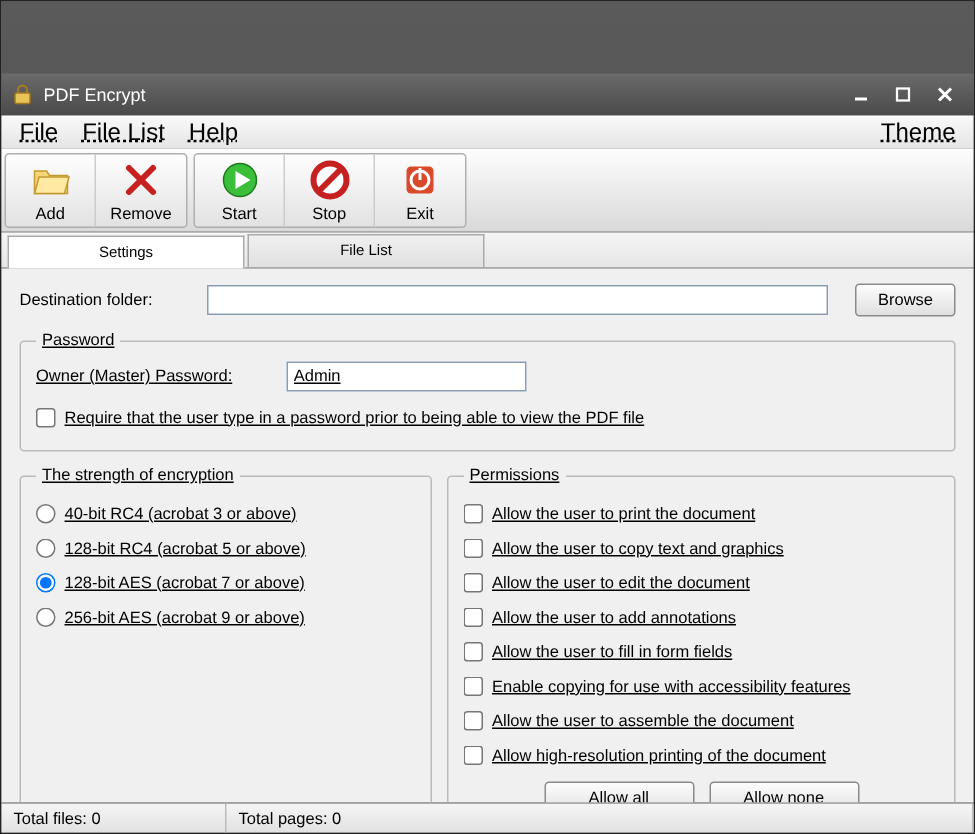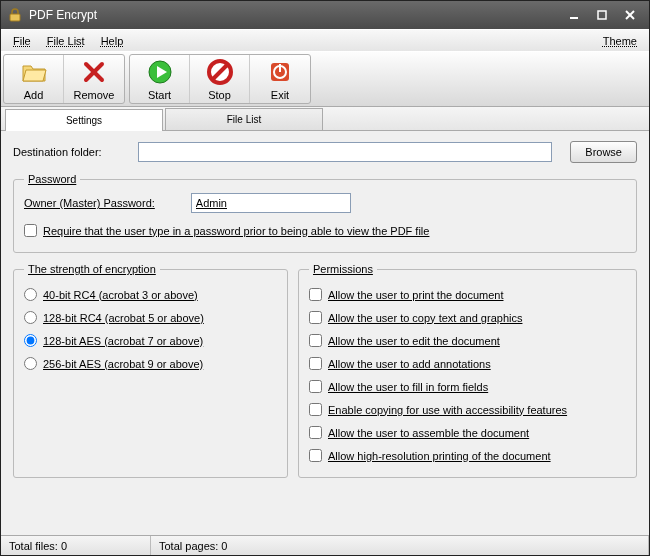--- a/index.html
+++ b/index.html
@@ -20,33 +20,34 @@
   display: flex;
   flex-direction: column;
 }
 .titlebar {
   height: 28px;
   background: linear-gradient(#6a6a6a, #4a4a4a);
   display: flex;
   align-items: center;
   padding: 0 6px;
   color: #fff;
+  margin-top: 48px;
 }
 .titlebar .app-icon { width: 16px; height: 16px; margin-right: 6px; }
 .titlebar .title { flex: 1; font-size: 12px; }
 .winbtn { width: 26px; height: 18px; margin-left: 2px; display: flex; align-items: center; justify-content: center; cursor: pointer; }
 .winbtn svg { display: block; }
 .menubar {
   height: 22px;
   background: linear-gradient(#f8f8f8, #e5e5e5);
   border-top: 1px solid #fff;
   display: flex;
   align-items: center;
   padding: 0 4px;
-  font-size: 11px;
+  font-size: 16px;
 }
 .menubar .mitem { padding: 2px 8px; cursor: pointer; }
 .menubar .spacer { flex: 1; }
 .toolbar {
   height: 56px;
   background: linear-gradient(#fdfdfd, #d9d9d9);
   border-top: 1px solid #fff;
   border-bottom: 1px solid #aaa;
   display: flex;
   padding: 2px;
@@ -314,20 +315,24 @@
             <span>Enable copying for use with accessibility features</span>
           </label>
         <label class="optline">
             <input type="checkbox" style="">
             <span>Allow the user to assemble the document</span>
           </label>
         <label class="optline">
             <input type="checkbox" style="">
             <span>Allow high-resolution printing of the document</span>
           </label>
+        <div class="permbtns">
+          <button class="btn">Allow all</button>
+          <button class="btn">Allow none</button>
+        </div>
       </fieldset>
     </div>
   </div>
 
   <div class="statusbar">
     <div class="statcell first">Total files: 0</div>
     <div class="statcell second">Total pages: 0</div>
   </div>
 </div>
 

